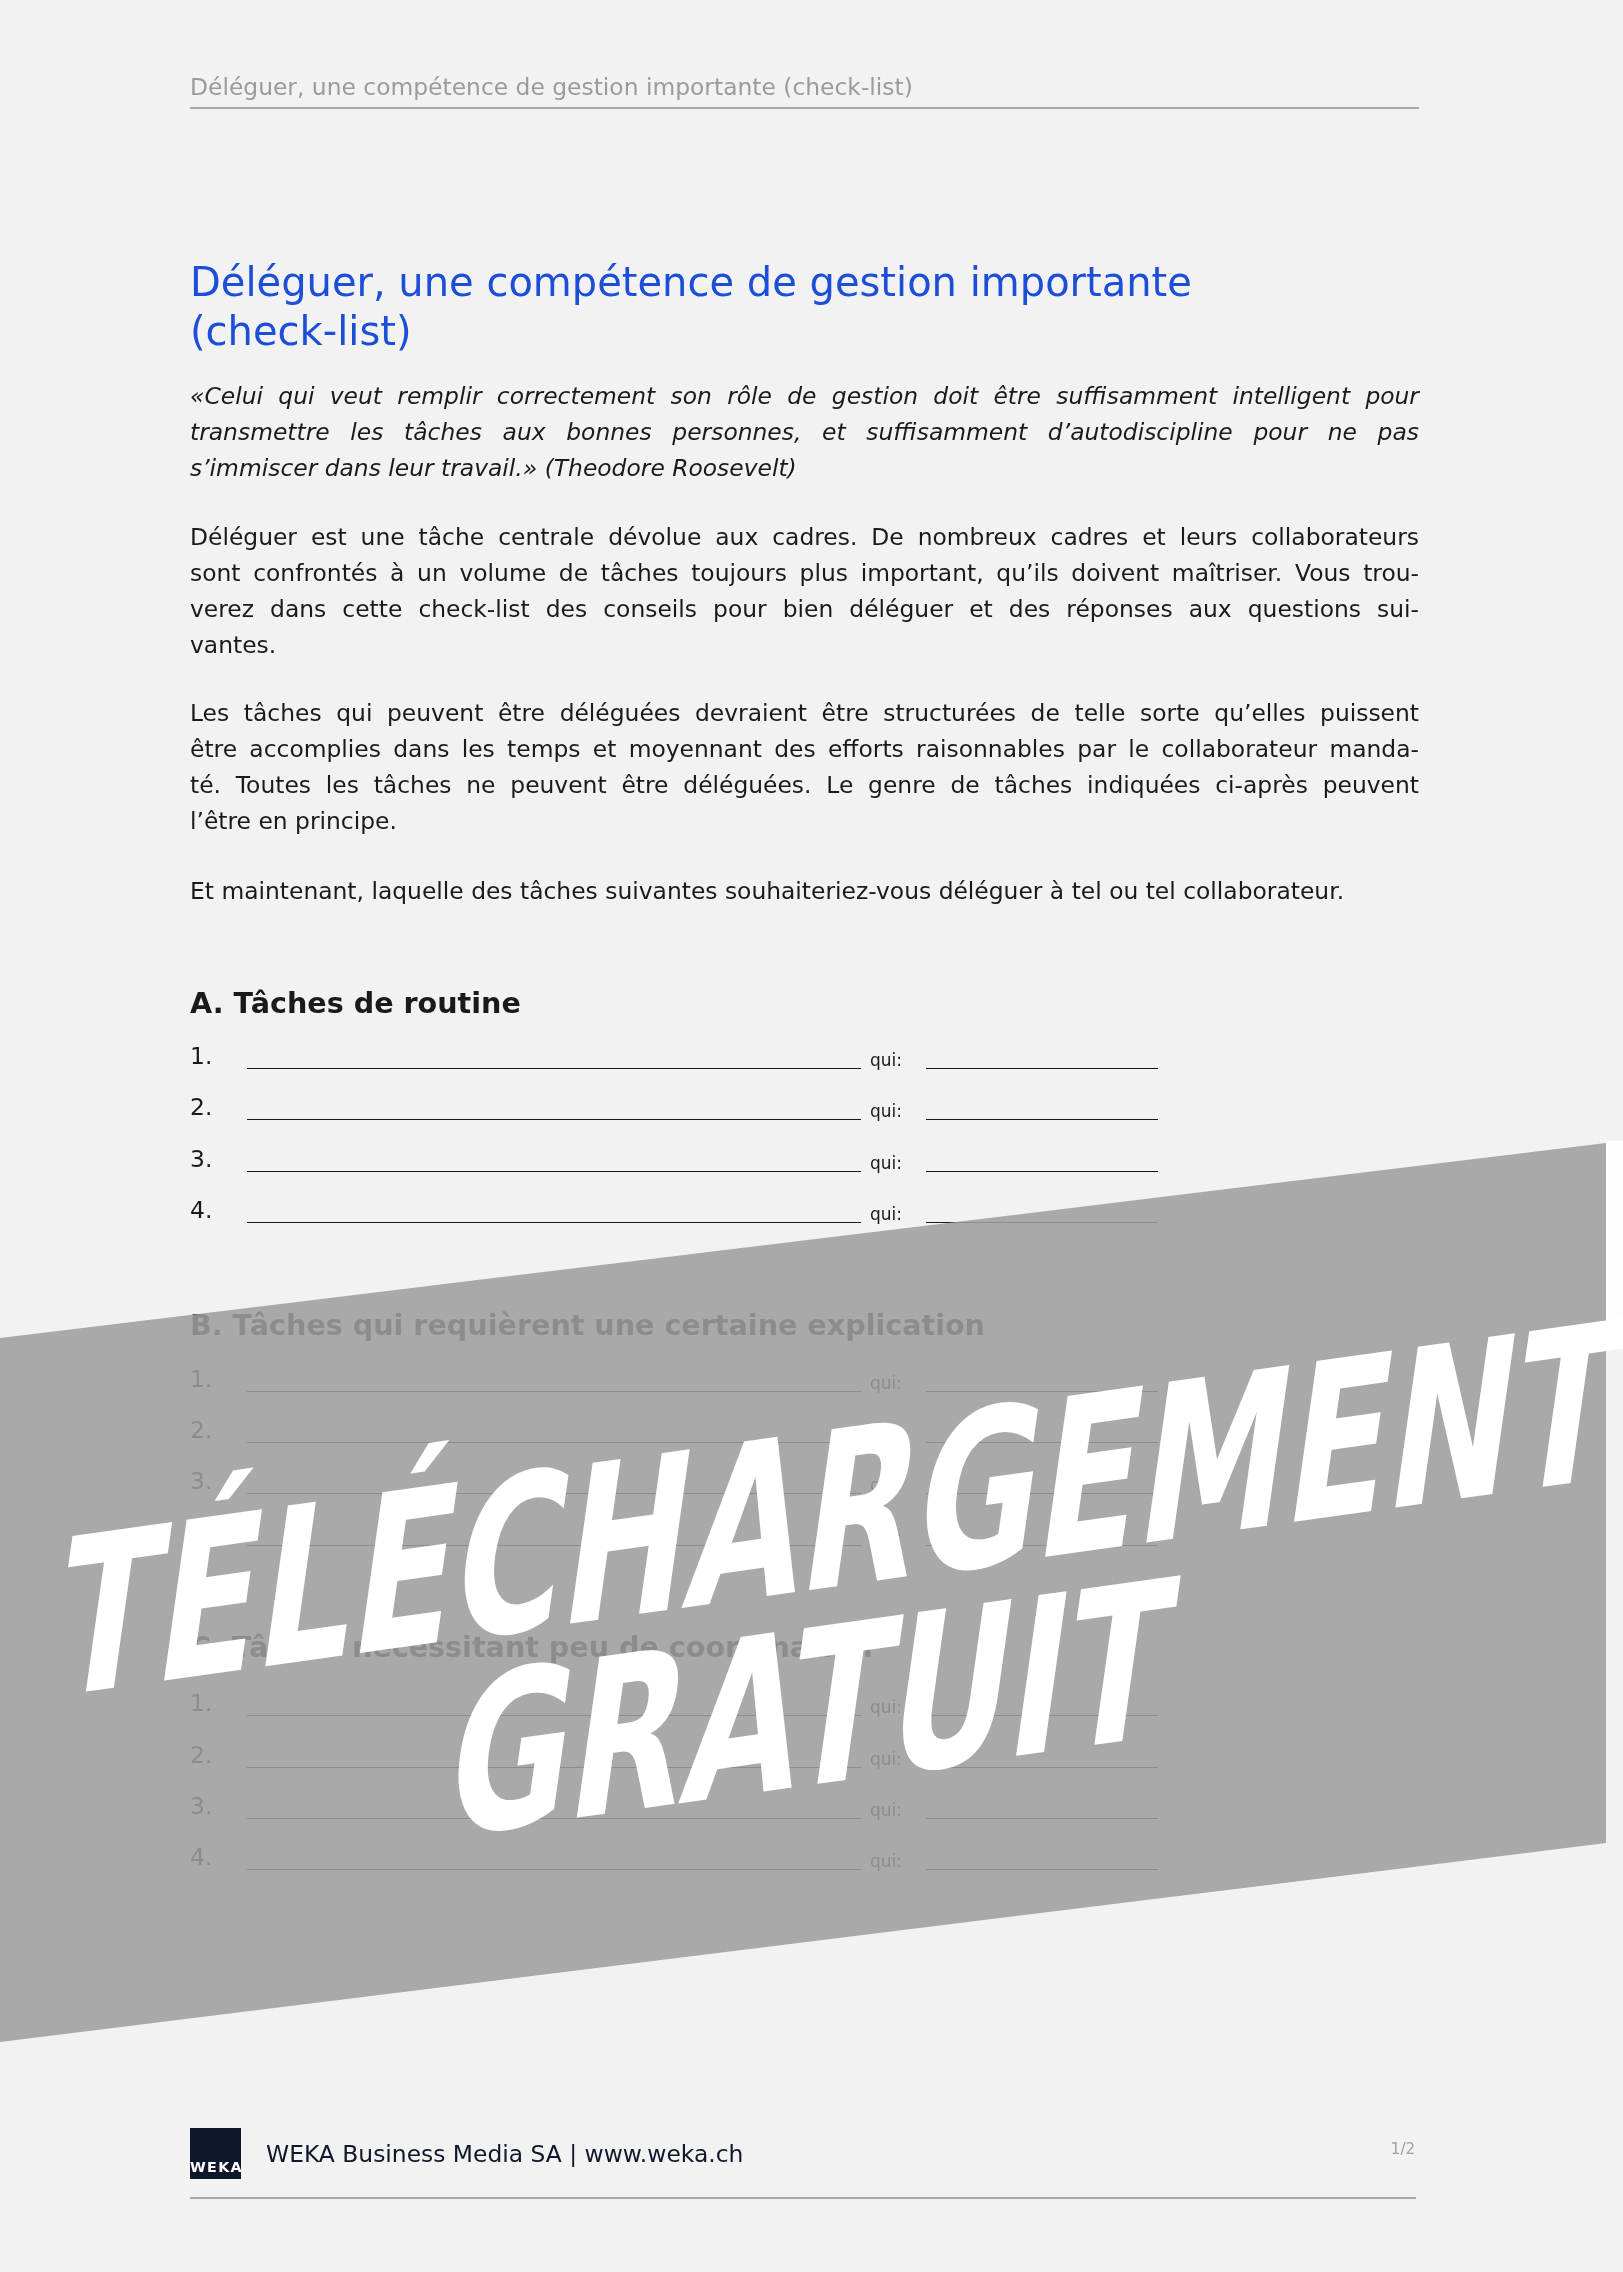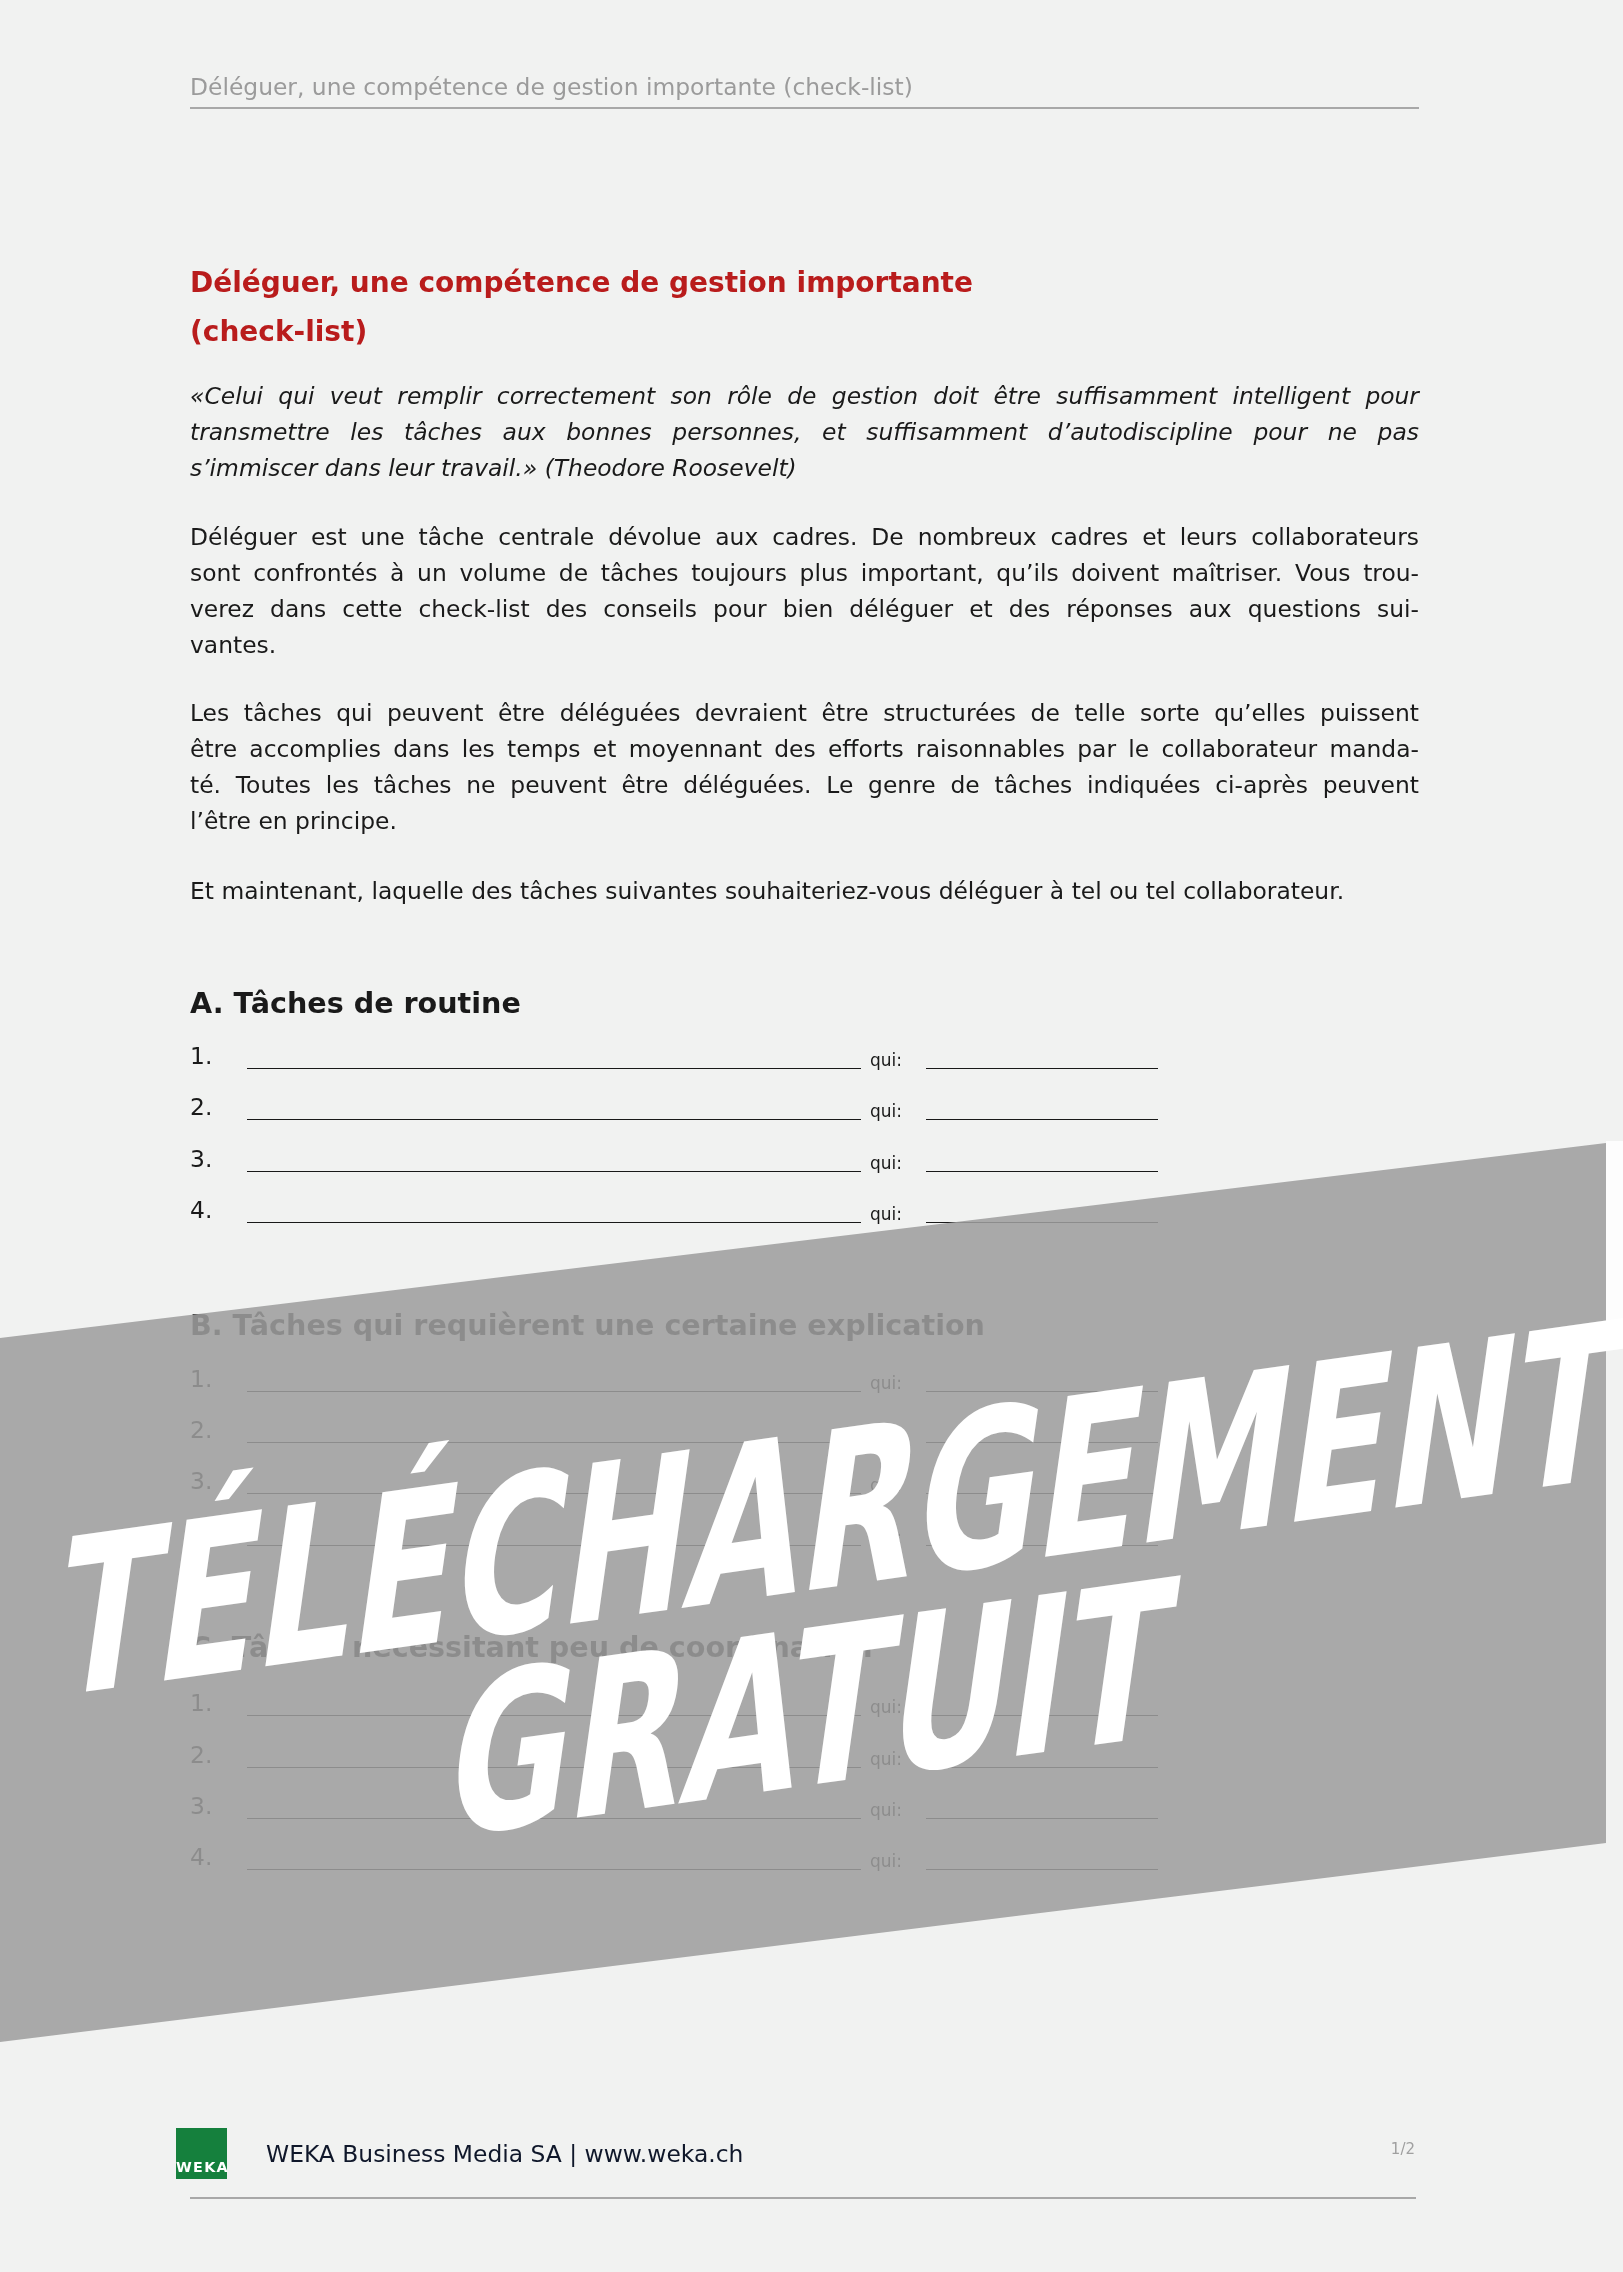--- a/index.html
+++ b/index.html
@@ -16,22 +16,22 @@
     position:absolute; left:190px; top:73px; width:1229px;
     font-size:23.4px; color:#9b9b9b;
   }
   .header-rule {
     position:absolute; left:190px; top:107px; width:1229px; height:1.9px;
     background:#a8a8a8;
   }
   
   .doc-title {
     position:absolute; left:190px; top:258px; width:1273px;
-    font-size:28px; font-weight:bold; line-height:49px;
-    color:#b91c1c; letter-spacing:0px;
+    font-size:40px; font-weight:normal; line-height:49px;
+    color:#1d4ed8; letter-spacing:0px;
   }
   
   .para { position:absolute; left:190px; width:1229px; }
   .para.p-quote  { top:378px;font-style:italic; }
   .para.p-intro  { top:519px; }
   .para.p-struct { top:695px; }
   .para.p-prompt { top:873px; }
   .pline {
     font-size:23.4px; line-height:36px;
     text-align:justify; text-align-last:justify;
@@ -82,22 +82,22 @@
   }
   .wm-text {
     position:absolute; left:825px; top:1610px;
     transform:translate(-50%,-50%) rotate(-8deg) skewX(-16deg) scaleX(0.70);
     z-index:4;
     color:#ffffff; font-weight:bold; font-size:214px; line-height:193px;
     text-align:center; white-space:nowrap;
   }
   
   .footer-logo {
-    position:absolute; left:176px; top:2128px; width:51px; height:51px;
-    background:#15803d; z-index:1;
+    position:absolute; left:190px; top:2128px; width:51px; height:51px;
+    background:#0f172a; z-index:1;
   }
   .footer-logo .logo-word {
     position:absolute; left:0; right:0; bottom:3.9px;
     color:#ffffff; font-weight:bold; font-size:14.3px; letter-spacing:1.3px;
     text-align:center;
   }
   .footer-text {
     position:absolute; left:266px; top:2140px; font-size:23.4px; color:#0f172a;
   }
   .footer-pagenum {

